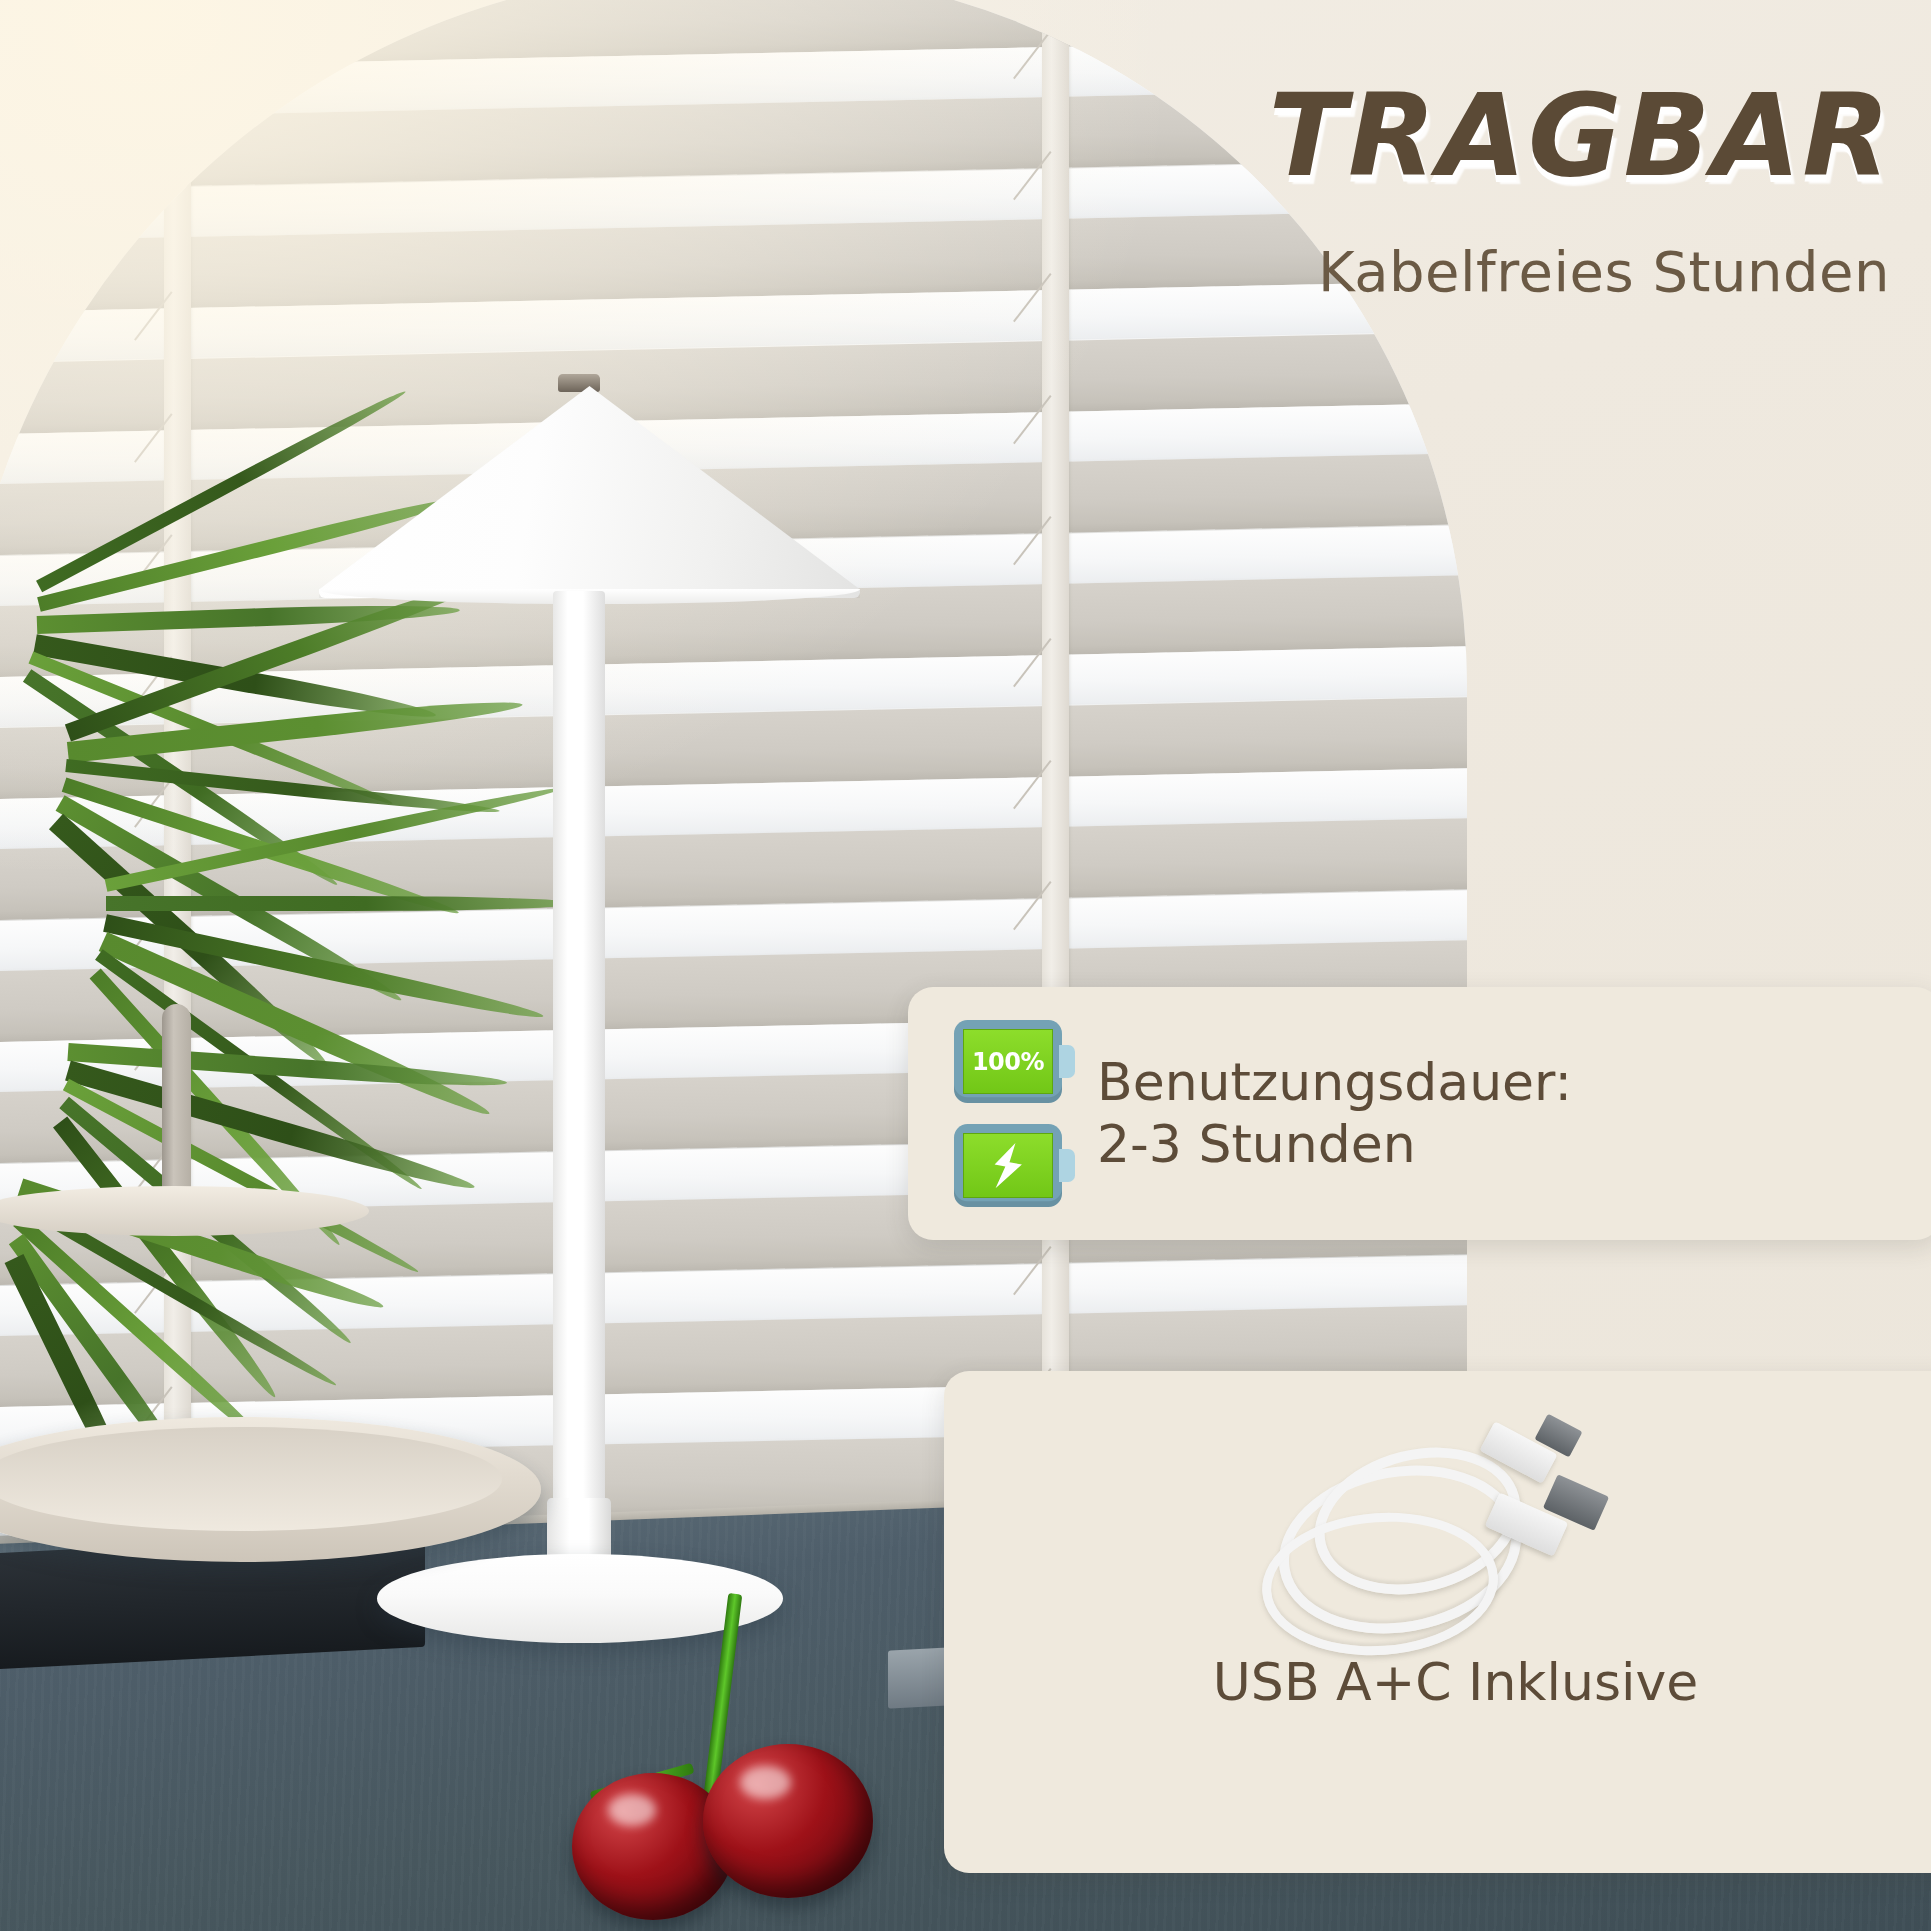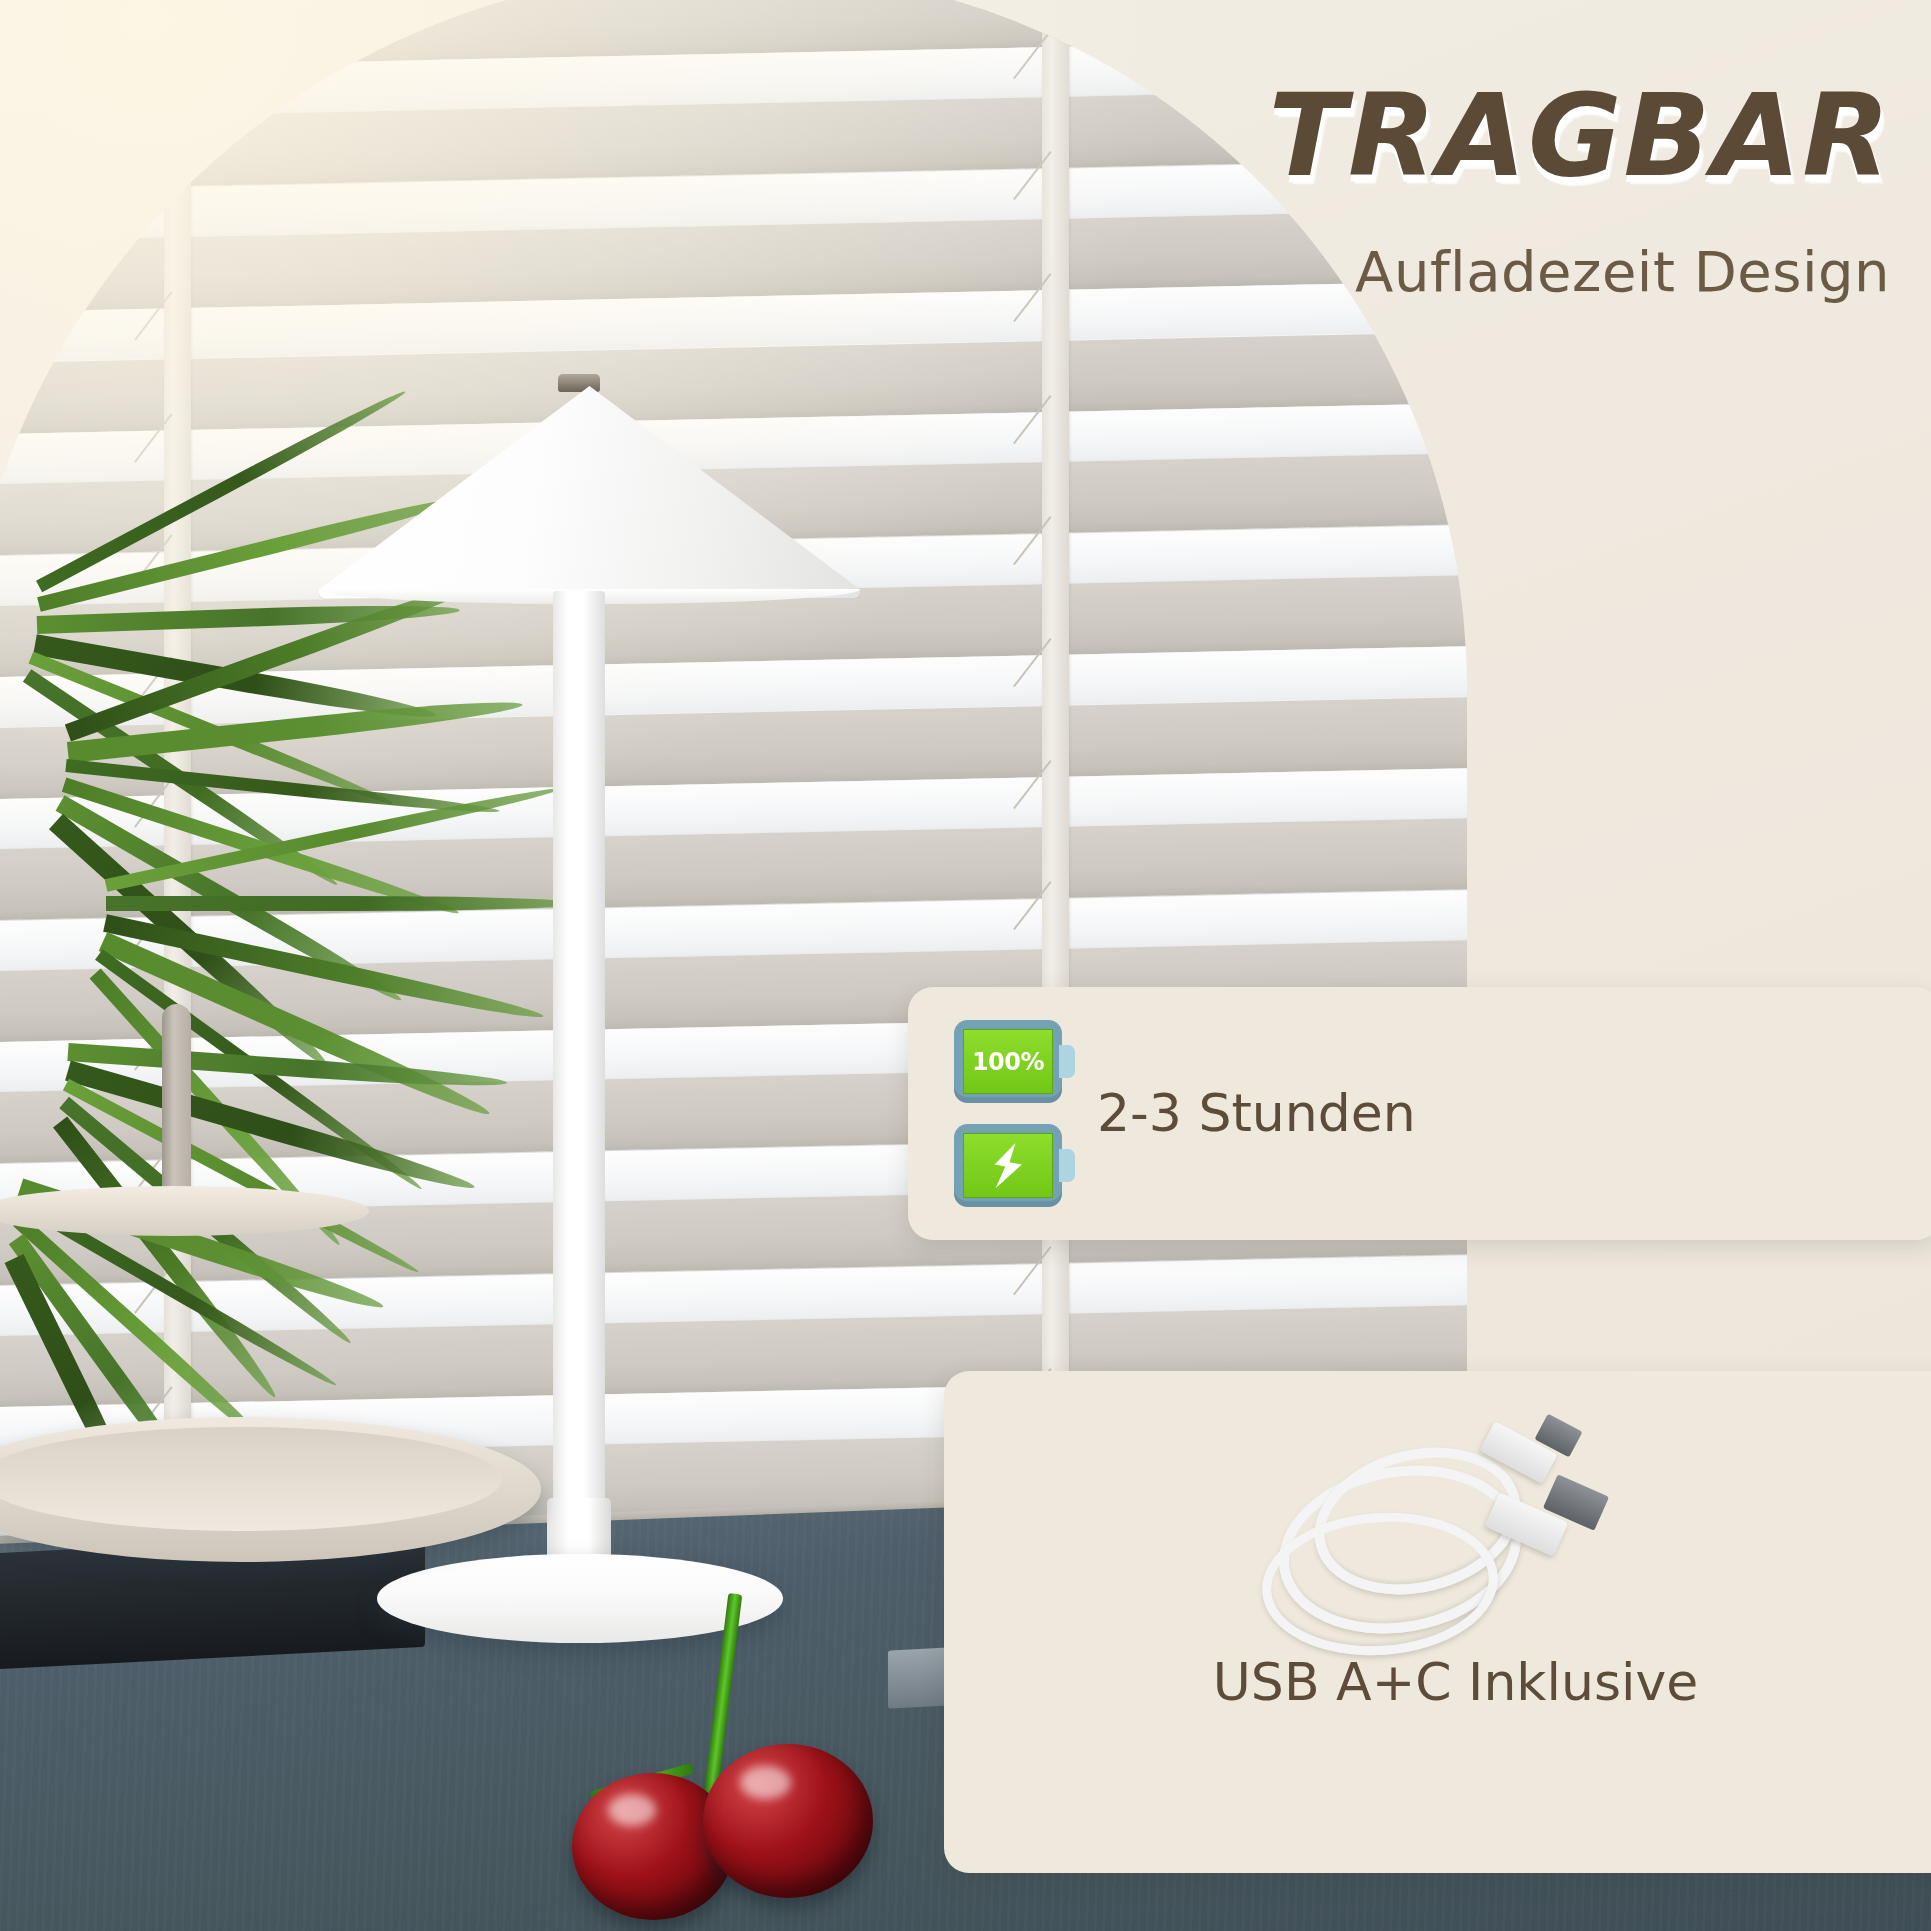--- a/index.html
+++ b/index.html
@@ -281,41 +281,42 @@
   <div class="mug"></div>
   <div class="tray"></div>
   <div class="tray-in"></div>
 
   <div class="stemline" style="left:589px;top:1777px;width:106px;height:10.6px;transform:rotate(-16deg);"></div>
   <div class="stemline" style="left:716px;top:1593px;width:13.5px;height:203px;transform:rotate(7deg);"></div>
   <div class="cherry" style="left:572px;top:1773px;width:162px;height:147px;"></div>
   <div class="cherry" style="left:703px;top:1744px;width:170px;height:154px;"></div>
 
   <div class="headline">TRAGBAR</div>
-  <div class="subhead">Aufladezeit Design</div>
+  <div class="subhead">Kabelfreies Stunden</div>
 
   <div class="card card-battery">
     <div class="batt-icons">
 
       <div class="batt">
         <div class="batt-inner">
           <span class="batt-pct">100%</span>
         </div>
         <div class="batt-nub"></div>
       </div>
 
       <div class="batt">
         <div class="batt-inner">
           <div class="bolt"></div>
         </div>
         <div class="batt-nub"></div>
       </div>
 
     </div>
     <div class="batt-lines">
+      <div>Benutzungsdauer:</div>
       <div>2-3 Stunden</div>
     </div>
   </div>
 
   <div class="card card-cable">
     <div class="cable-art">
       <div class="cbl" style="left:25px;top:54px;width:224px;height:145px;transform:rotate(-10deg);"></div>
       <div class="cbl" style="left:60px;top:37px;width:189px;height:122px;transform:rotate(-14deg);"></div>
       <div class="cbl" style="left:9.7px;top:100px;width:218px;height:124px;transform:rotate(-4deg);border-width:9.7px;"></div>
 

